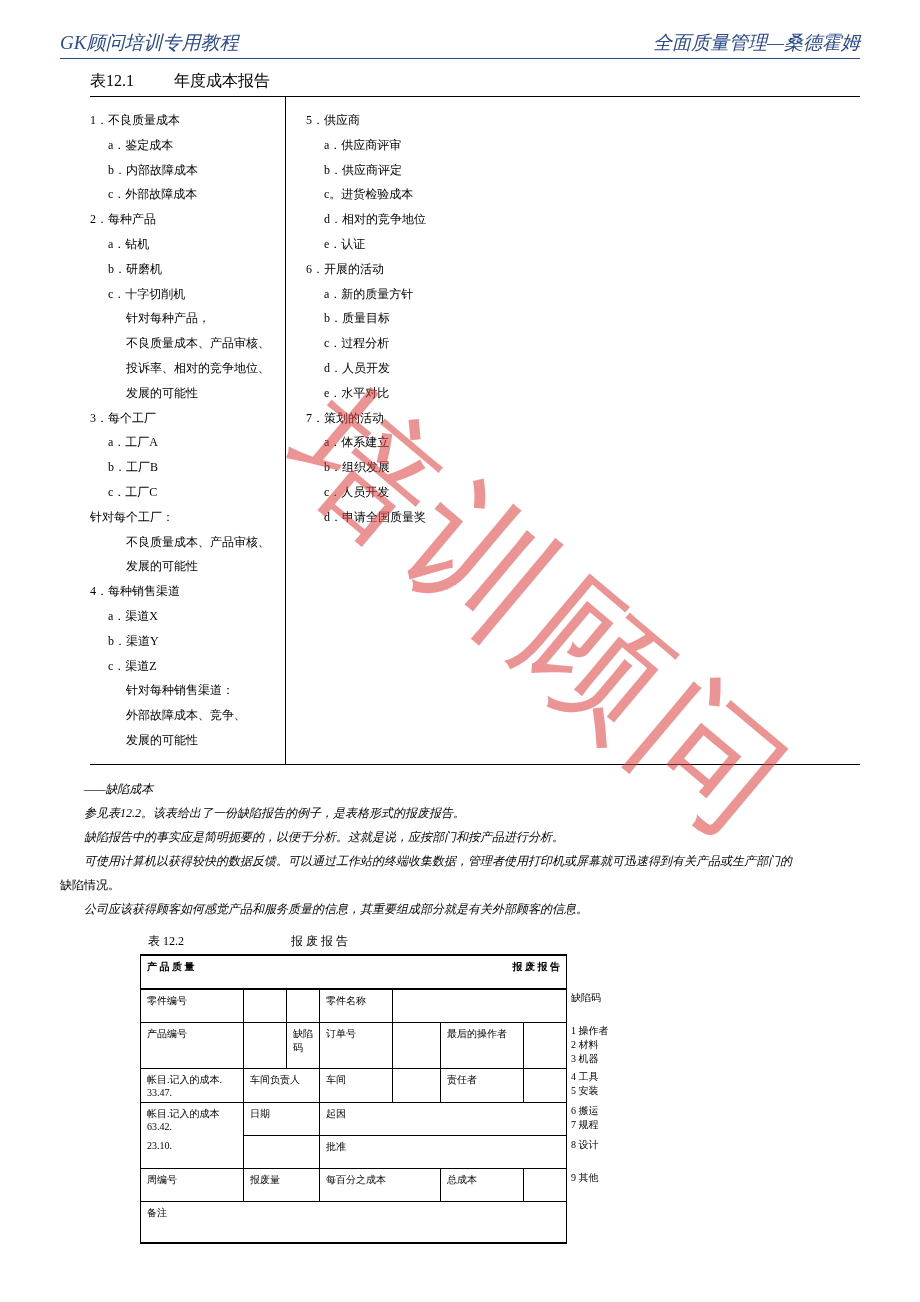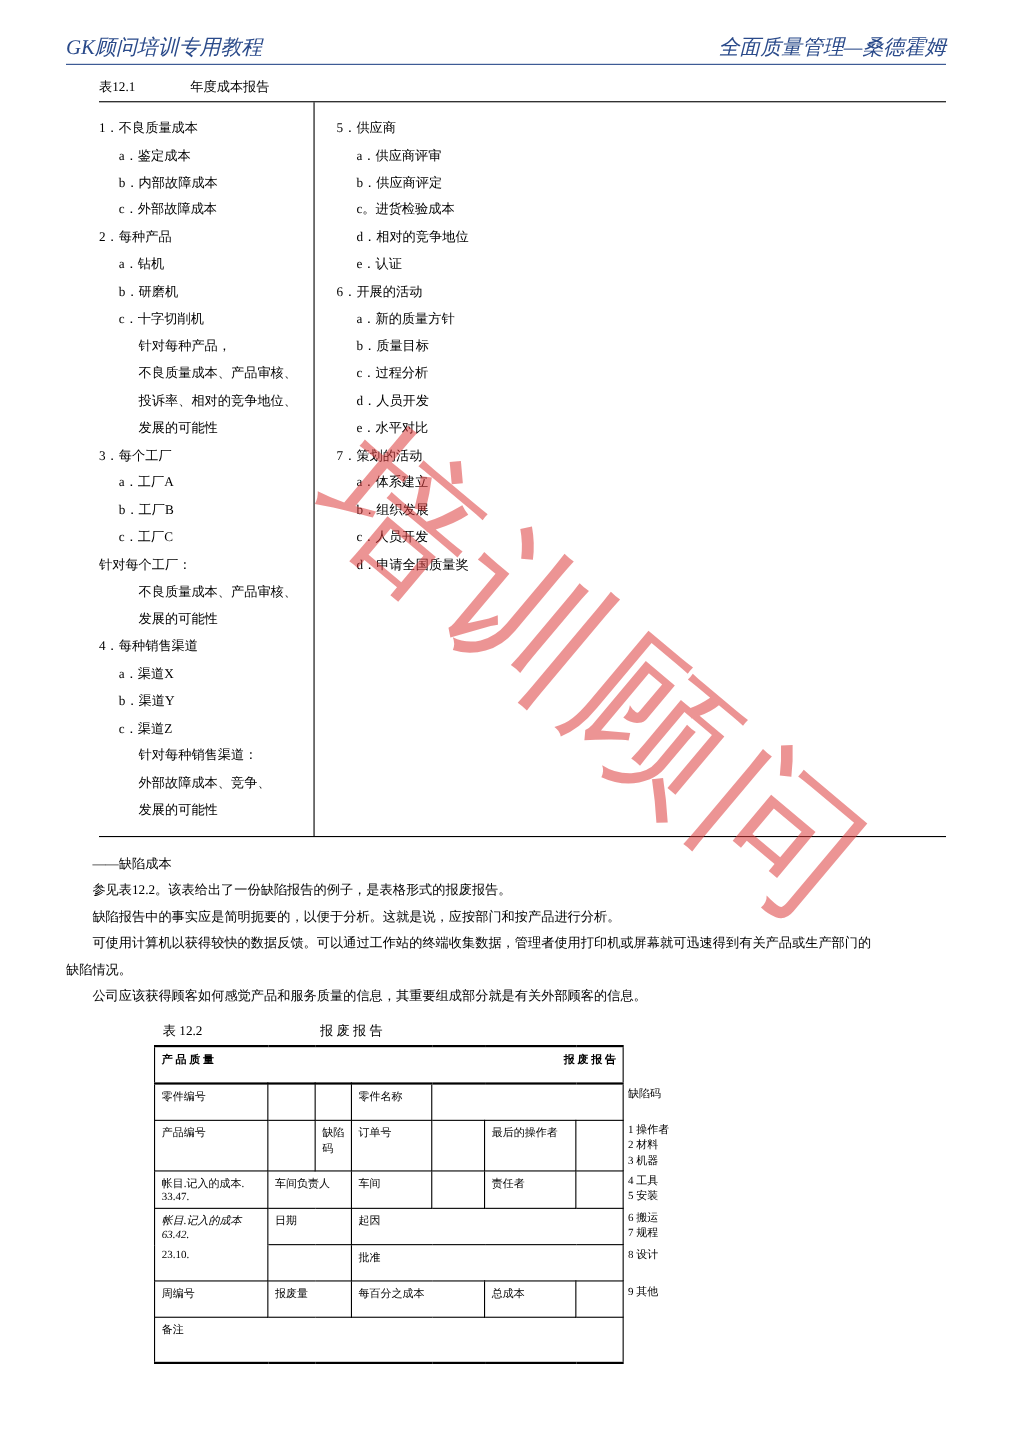--- a/index.html
+++ b/index.html
@@ -25,41 +25,41 @@
     color: #2a4a8a;
     padding-bottom: 2px;
     border-bottom: 1px solid #2a4a8a;
     margin-bottom: 8px;
     font-size: 19px;
   }
   .table-header {
     margin-left: 30px;
     padding: 4px 0;
     border-bottom: 1px solid #000;
-    font-size: 12px;
+    font-size: 16px;
   }
   .table-header .num { display: inline-block; width: 80px; }
   .two-col-wrap {
     margin-left: 30px;
     border-bottom: 1px solid #000;
     display: flex;
   }
   .col-left {
     width: 190px;
     border-right: 1px solid #000;
     padding: 10px 5px 10px 0;
   }
   .col-right {
     padding: 10px 5px 10px 20px;
   }
   .l1 { margin: 2px 0 2px 0; line-height: 1.9; }
   .l2 { margin: 2px 0 2px 18px; line-height: 1.9; }
   .l3 { margin: 2px 0 2px 36px; line-height: 1.9; }
   .para-block { margin-top: 12px; line-height: 2; font-size: 12px; }
-  .para { text-indent: 2em; margin: 0; }
+  .para { text-indent: 2em; margin: 0; font-style: italic; }
   .para-noindent { margin: 0; }
   .t2-header { margin: 12px 0 4px 88px; font-weight: normal; }
   .t2-header .num { display: inline-block; width: 140px; }
   .t2 {
     margin-left: 80px;
     border-collapse: collapse;
     font-size: 10px;
   }
   .t2 td {
     border: 1px solid #000;
@@ -70,21 +70,21 @@
   .t2-title-row td { font-weight: bold; border-top: 2px solid #000; border-bottom: 2px solid #000;}
   .t2 .side {
     border-left: none;
     border-right: none;
     border-top: none;
     border-bottom: none;
     padding: 2px 4px;
     height: auto;
   }
   .t2 .topless { border-top: none; }
-  .t2 .botless { border-bottom: none; font-style: italic; }
+  .t2 .botless { border-bottom: none; }
   .watermark {
     position: absolute;
     top: 520px;
     left: 240px;
     font-size: 140px;
     color: rgba(220, 60, 60, 0.55);
     transform: rotate(40deg);
     transform-origin: center;
     white-space: nowrap;
     pointer-events: none;

